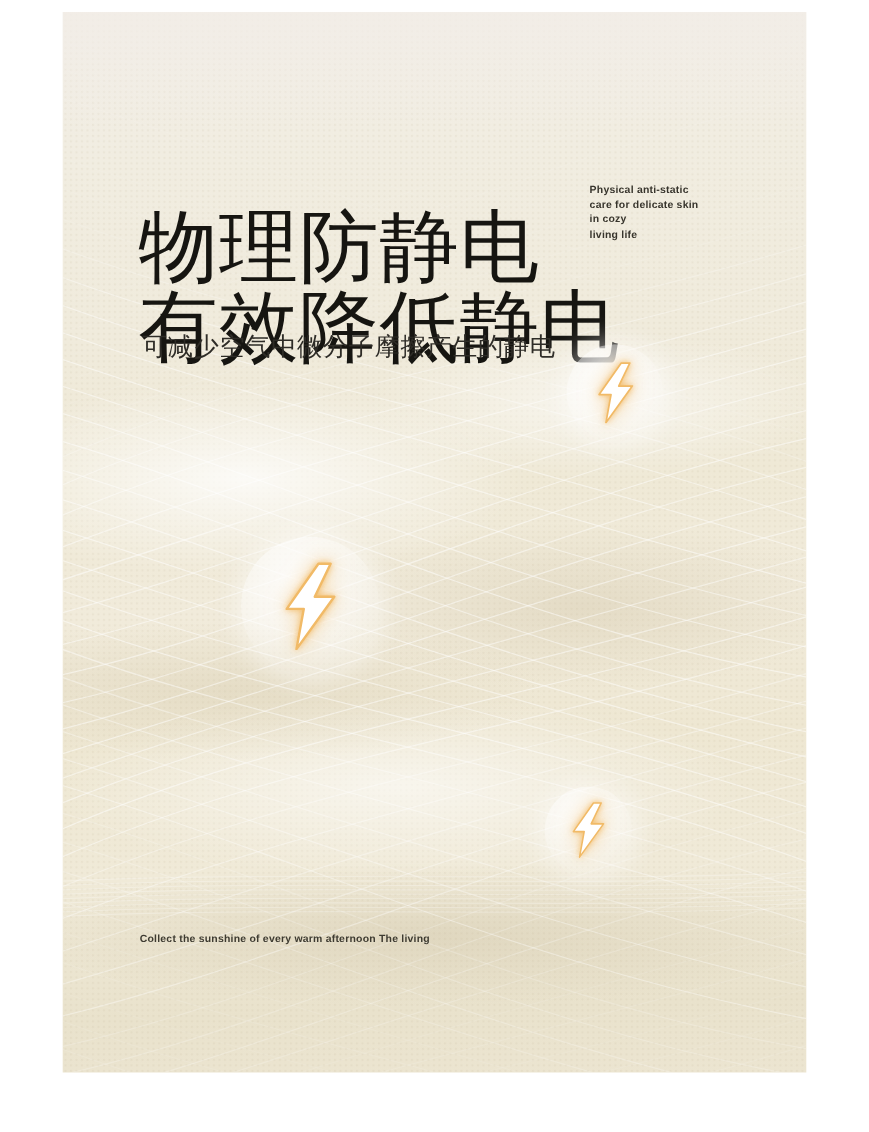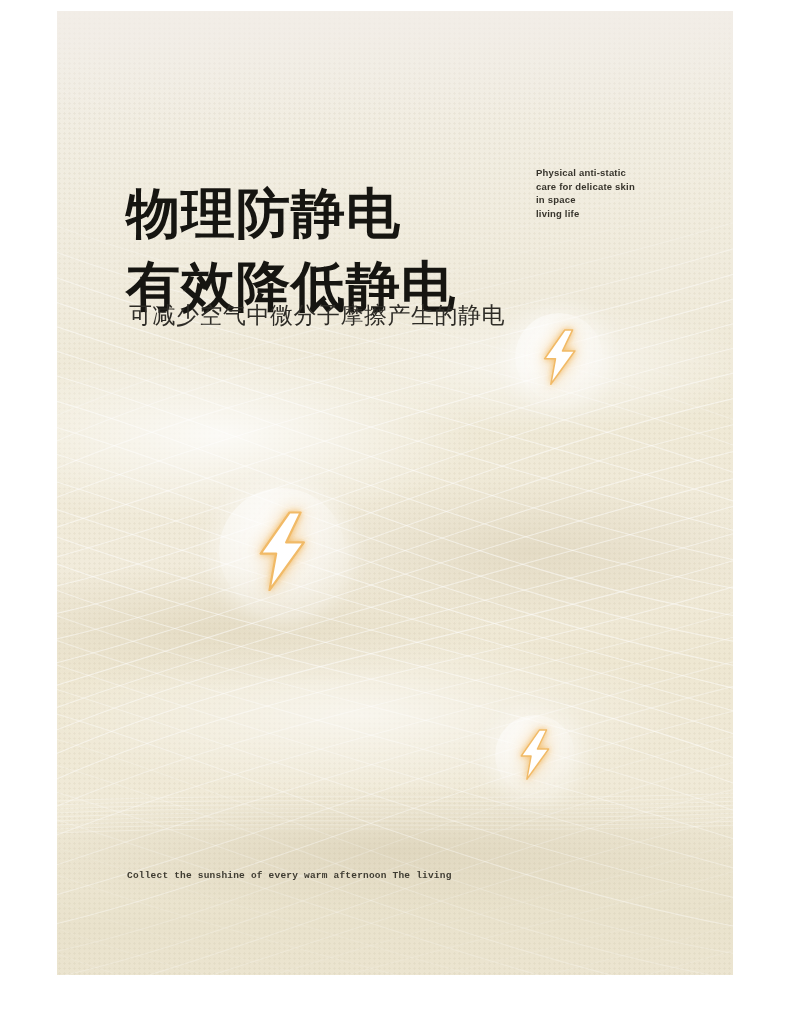--- a/index.html
+++ b/index.html
@@ -34,37 +34,37 @@
       radial-gradient(ellipse 45% 10% at 72% 37%, rgba(255,255,255,.55), rgba(255,255,255,0) 70%),
       radial-gradient(ellipse 50% 11% at 70% 56%, rgba(200,186,152,.32), rgba(200,186,152,0) 72%),
       radial-gradient(ellipse 60% 9% at 22% 64%, rgba(200,186,152,.26), rgba(200,186,152,0) 72%),
       radial-gradient(ellipse 65% 12% at 45% 73%, rgba(255,255,255,.6), rgba(255,255,255,0) 72%),
       radial-gradient(ellipse 75% 9% at 50% 87%, rgba(190,176,142,.28), rgba(190,176,142,0) 75%);
   }
   #mesh-svg{position:absolute;inset:0;width:100%;height:100%;pointer-events:none;}
 
   .headline{
     position:absolute;left:69px;top:130px;
-    font-size:54px;line-height:73px;font-weight:700;
+    font-size:72px;line-height:73px;font-weight:400;
     color:#161511;letter-spacing:1px;white-space:nowrap;
   }
   .tagline{
     position:absolute;left:479px;top:155px;
     font-size:9.5px;line-height:13.5px;font-weight:700;
     color:#37342c;letter-spacing:.2px;
   }
   .subhead{
     position:absolute;left:72px;top:286px;
     font-size:23px;line-height:37px;font-weight:400;
     color:#2e2c27;letter-spacing:.5px;white-space:nowrap;
   }
   .caption{
-    position:absolute;left:70px;top:858px;
+    position:absolute;left:70px;top:836px;
     font-size:9.5px;line-height:14px;font-weight:600;
-    color:#3e3b31;letter-spacing:.2px;font-family:Liberation Mono, monospace;
+    color:#3e3b31;letter-spacing:.2px;
   }
   .bubble{
     position:absolute;border-radius:50%;
     display:flex;align-items:center;justify-content:center;
     background:radial-gradient(circle at 42% 34%,
       rgba(255,255,255,.92) 0%,
       rgba(255,255,255,.55) 45%,
       rgba(255,255,255,.30) 72%,
       rgba(255,255,255,.10) 100%);
     box-shadow:0 0 22px 6px rgba(255,255,255,.45);
@@ -179,21 +179,21 @@
     </svg>
 
   <h1 class="headline">
     <div>物理防静电</div>
     <div>有效降低静电</div>
   </h1>
 
   <div class="tagline">
     <div>Physical anti-static</div>
     <div>care for delicate skin</div>
-    <div>in space</div>
+    <div>in cozy</div>
     <div>living life</div>
   </div>
 
   <div class="subhead">
     <div>可减少空气中微分子摩擦产生的静电</div>
   </div>
 
   <div class="bubble bubble-1">
     <svg class="bolt" viewBox="0 0 100 140">
       <polygon points="64,0 12,74 40,74 28,140 90,54 58,54 84,0"></polygon>

